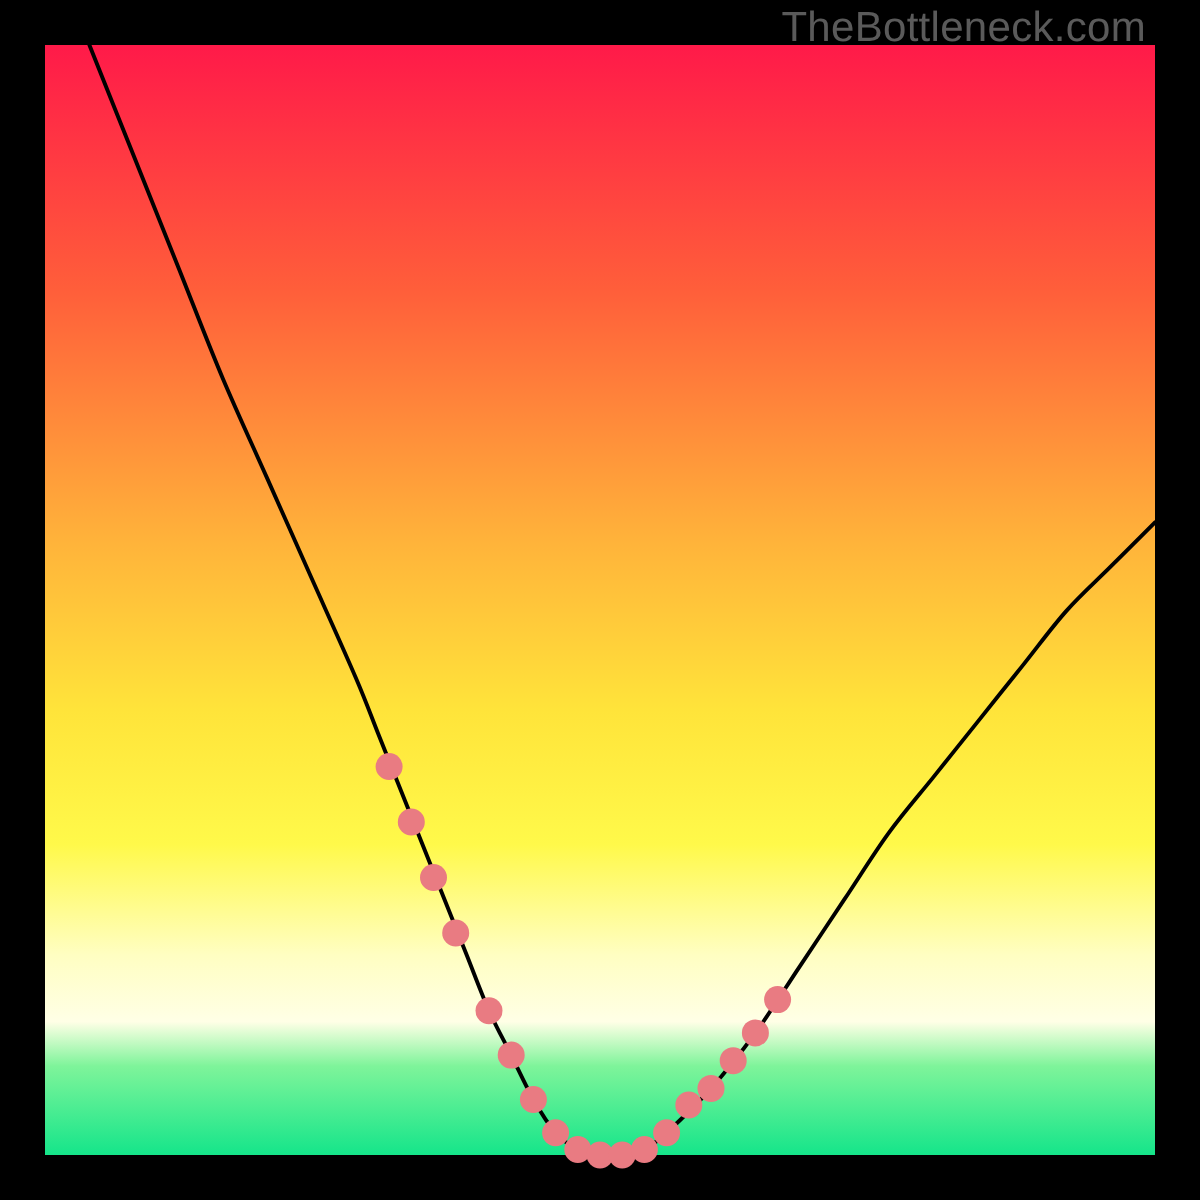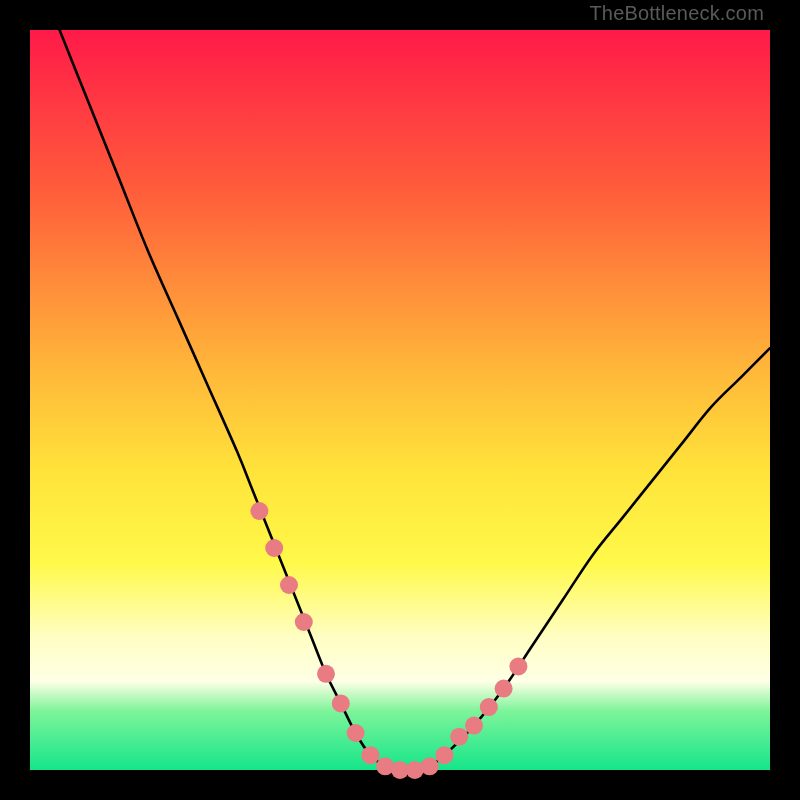--- a/index.html
+++ b/index.html
@@ -37,21 +37,21 @@
       #ffffe6 88%,
       #7ef49a 92%,
       #15e58a 100%
     );
   }
   .watermark {
     position: absolute;
     top: 2px;
     right: 36px;
     color: #5a5a5a;
-    font-size: 20px;
+    font-size: 28px;
     font-weight: 500;
     letter-spacing: 0.2px;
     user-select: none;
   }
   svg.curve {
     position: absolute;
     top: 0;
     left: 0;
     width: 740px;
     height: 740px;

